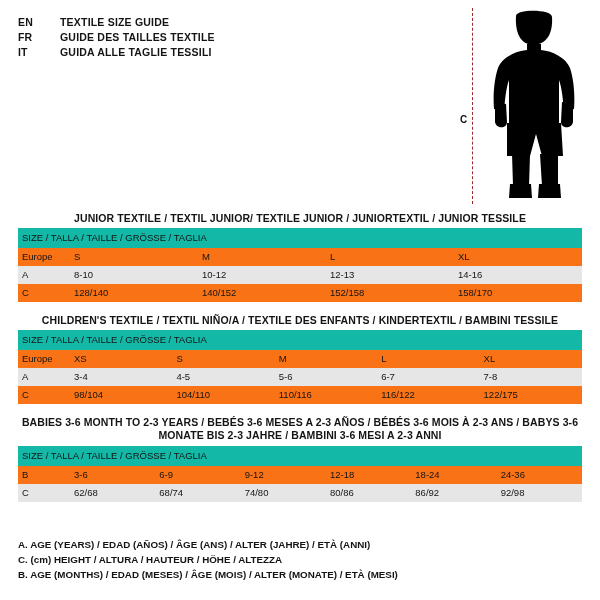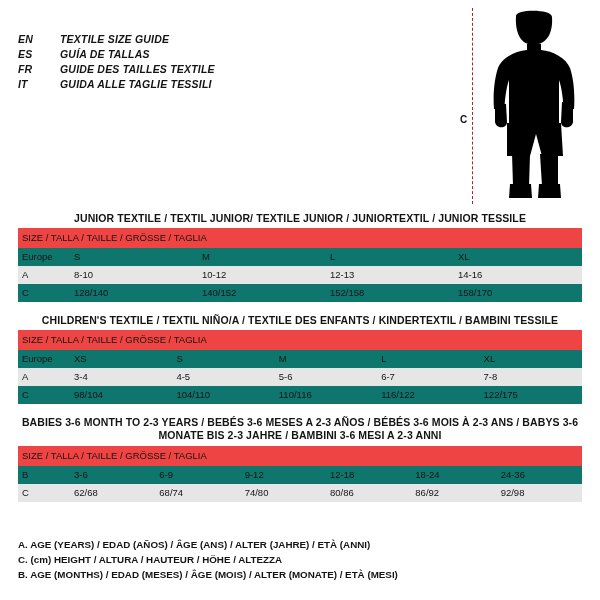--- a/index.html
+++ b/index.html
@@ -24,22 +24,21 @@
   }
 
   
   .header {
     display: flex;
     flex-direction: row;
     align-items: flex-start;
   }
   .lang-table {
     border-collapse: collapse;
-    margin-top: 19px;
-    font-style: italic;
+    margin-top: 2px;
   }
   .lang-table td {
     font-size: 10.5px;
     font-weight: bold;
     letter-spacing: 0.2px;
     padding: 0 0 3px 0;
     vertical-align: top;
     color: #141414;
     white-space: nowrap;
   }
@@ -99,30 +98,30 @@
     table-layout: fixed;
     margin-bottom: 12px;
   }
   .size-table td {
     font-size: 9.5px;
     color: #141414;
     padding: 3px 2px 3px 4px;
     line-height: 12px;
   }
   .size-table tr.headrow td {
-    background: #ef4444;
+    background: #14b8a6;
     font-weight: normal;
     font-size: 9.5px;
     padding: 4px 2px 4px 4px;
   }
   .size-table tr.shaded td {
     background: #e6e6e6;
   }
   .size-table tr.plain td {
-    background: #0f766e;
+    background: #f97316;
   }
   .col-label {
     width: 52px;
   }
 
   
   .sections {
     position: absolute;
     left: 18px;
     top: 212px;
@@ -147,24 +146,20 @@
 <body>
 
 <div class="page">
 
   <div class="header">
     <table class="lang-table">
       <tbody>
         <tr>
           <td class="lang-code">EN</td>
           <td>TEXTILE SIZE GUIDE</td>
-        </tr>
-        <tr>
-          <td class="lang-code">ES</td>
-          <td>GUÍA DE TALLAS</td>
         </tr>
         <tr>
           <td class="lang-code">FR</td>
           <td>GUIDE DES TAILLES TEXTILE</td>
         </tr>
         <tr>
           <td class="lang-code">IT</td>
           <td>GUIDA ALLE TAGLIE TESSILI</td>
         </tr>
       </tbody>

